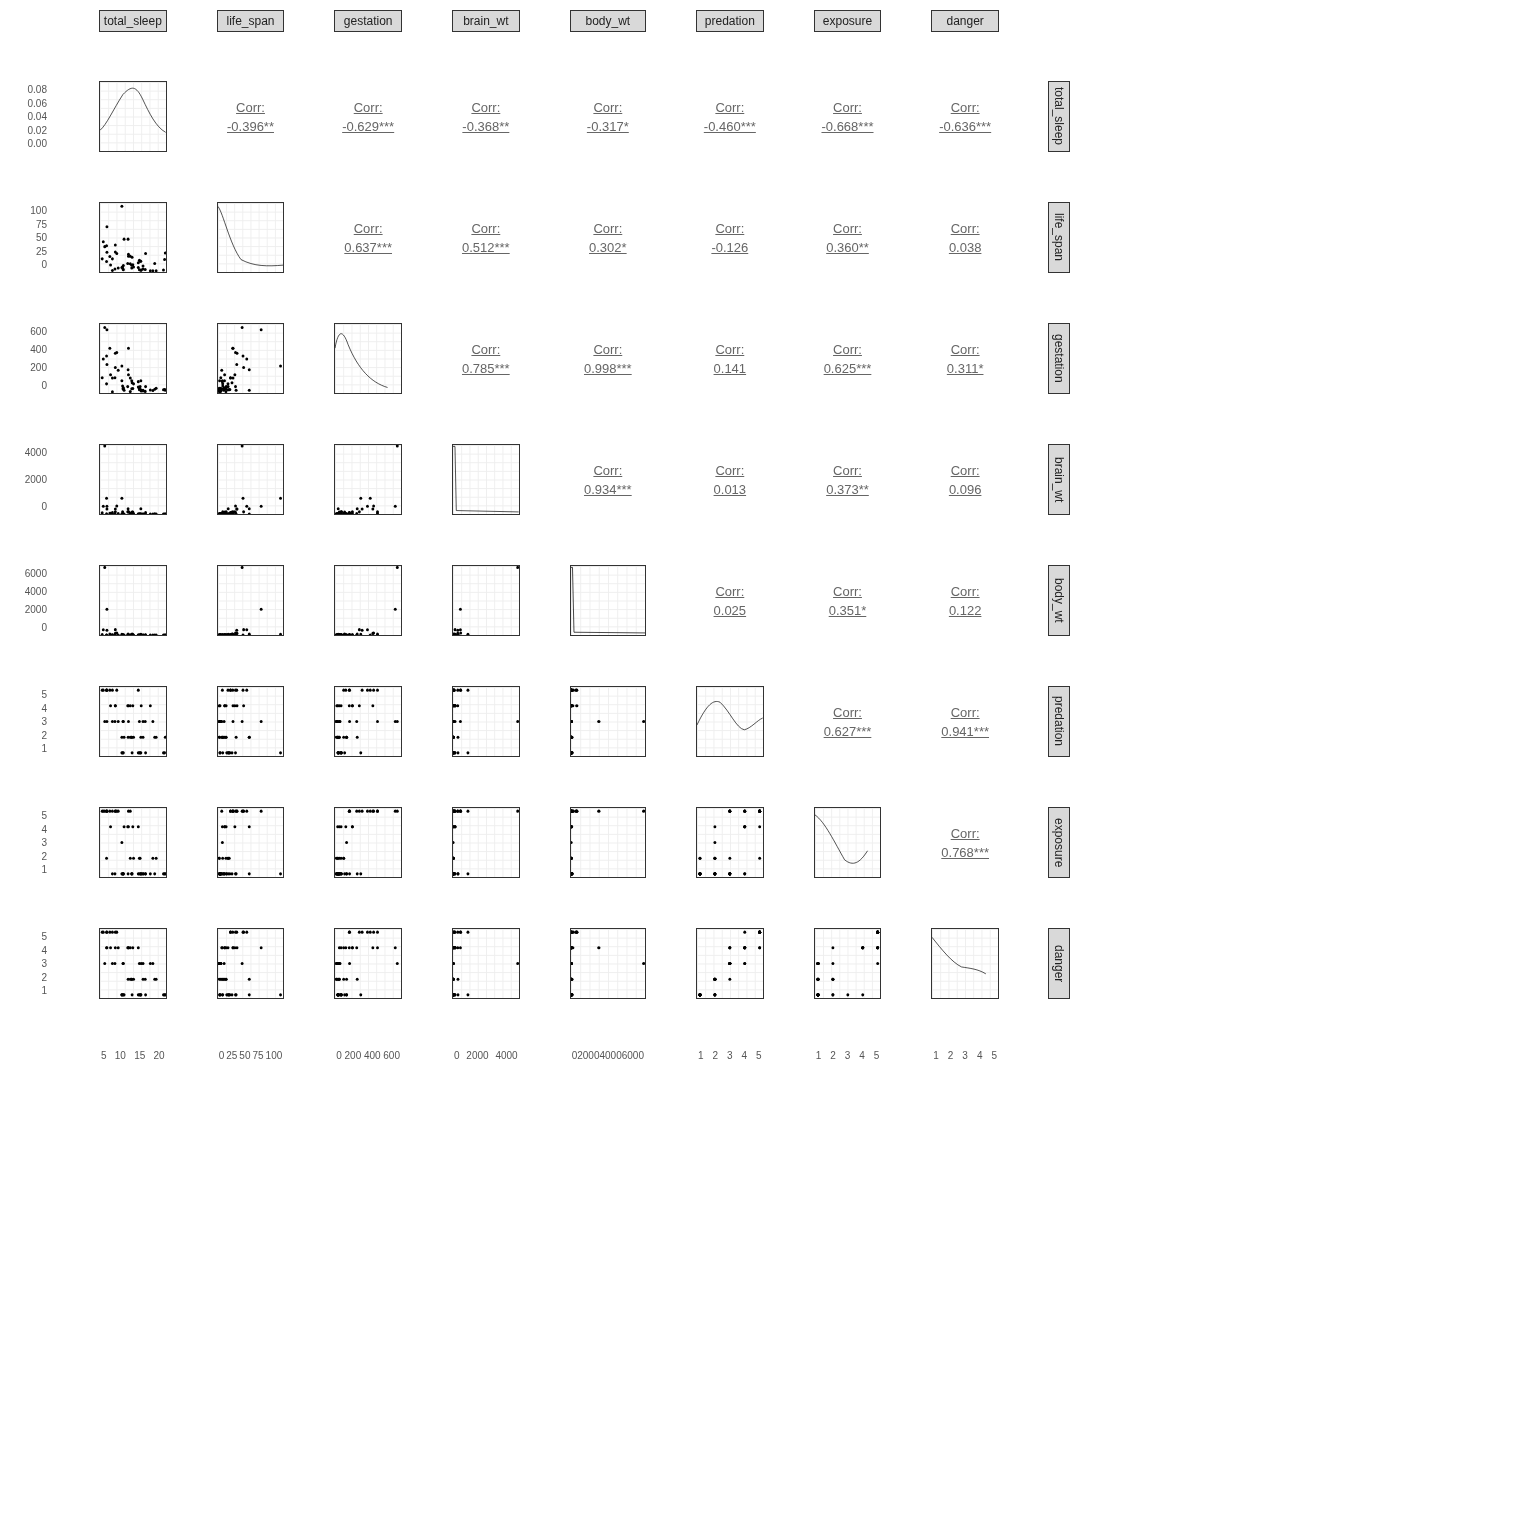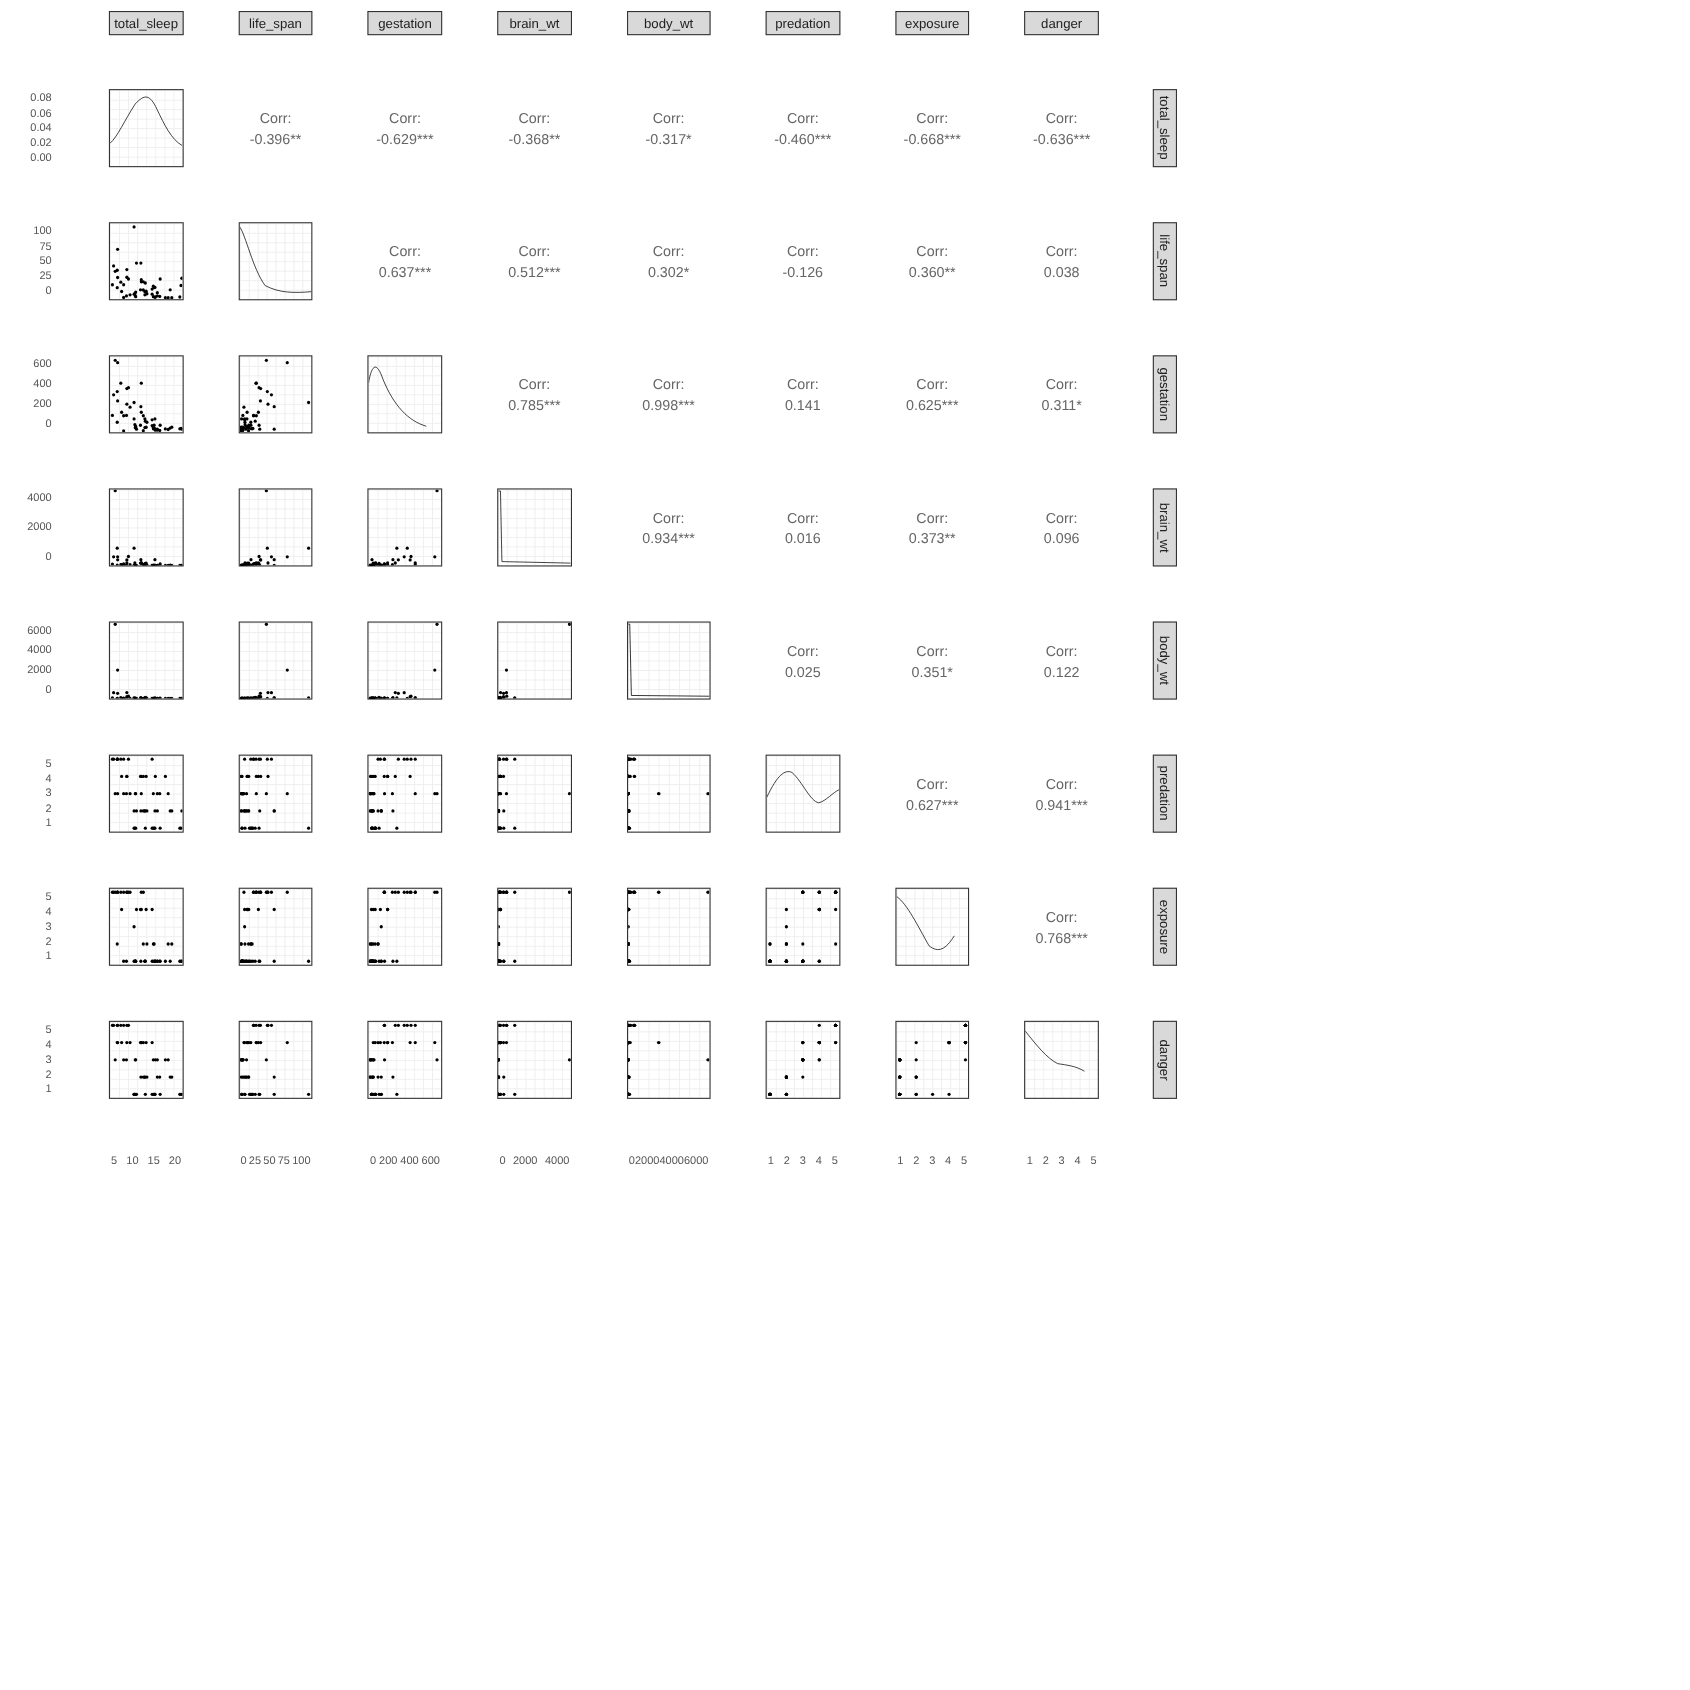--- a/index.html
+++ b/index.html
@@ -71,20 +71,21 @@
   }
   .cell.corr {
     display: flex;
     flex-direction: column;
     align-items: center;
     justify-content: center;
     font-size: 13px;
     color: #666;
     border: none;
     background: #fff;
+    text-decoration: underline;
   }
   .cell.corr .lbl { margin-bottom: 4px; }
   .cell.density svg, .cell.scatter svg {
     position: absolute;
     top: 0; left: 0;
     width: 100%; height: 100%;
   }
   .cell.scatter circle { fill: #000; }
   .cell.density path { fill: none; stroke: #000; stroke-width: 1; }
 </style>
@@ -563,21 +564,21 @@
       <svg viewBox="0 0 100 100" preserveAspectRatio="none">
         <path d="M0,2 L3,2 L5,95 L100,97"></path>
       </svg>
     </div>
     <div class="cell corr">
       <div class="lbl">Corr:</div>
       <div>0.934***</div>
     </div>
     <div class="cell corr">
       <div class="lbl">Corr:</div>
-      <div>0.016</div>
+      <div>0.013</div>
     </div>
     <div class="cell corr">
       <div class="lbl">Corr:</div>
       <div>0.373**</div>
     </div>
     <div class="cell corr">
       <div class="lbl">Corr:</div>
       <div>0.096</div>
     </div>
     <div class="row-strip">brain_wt</div>

